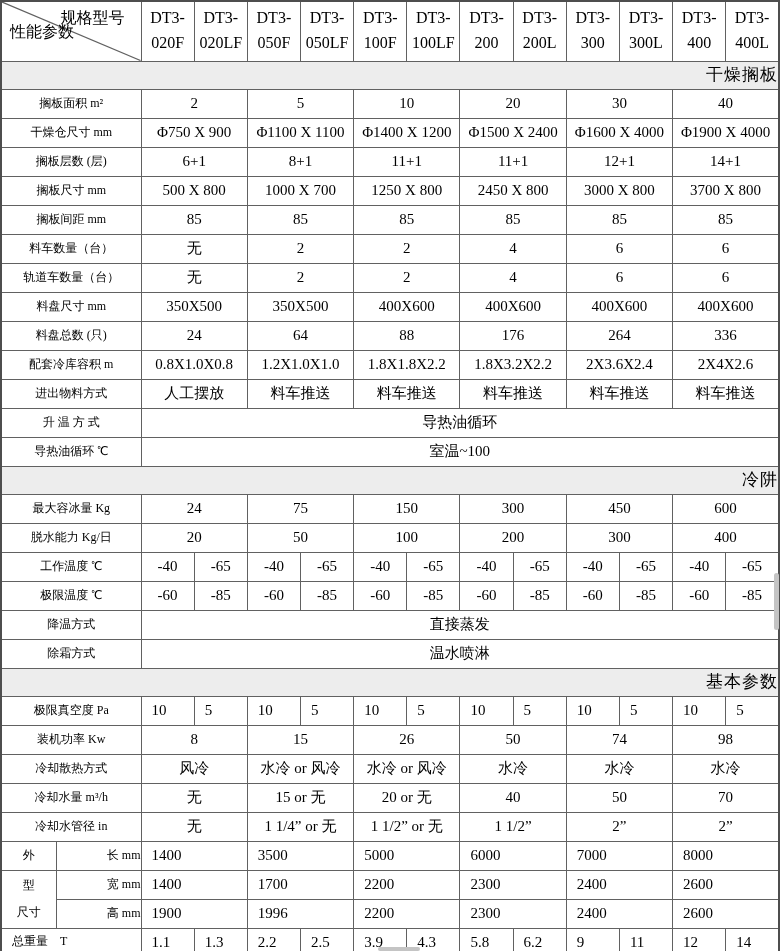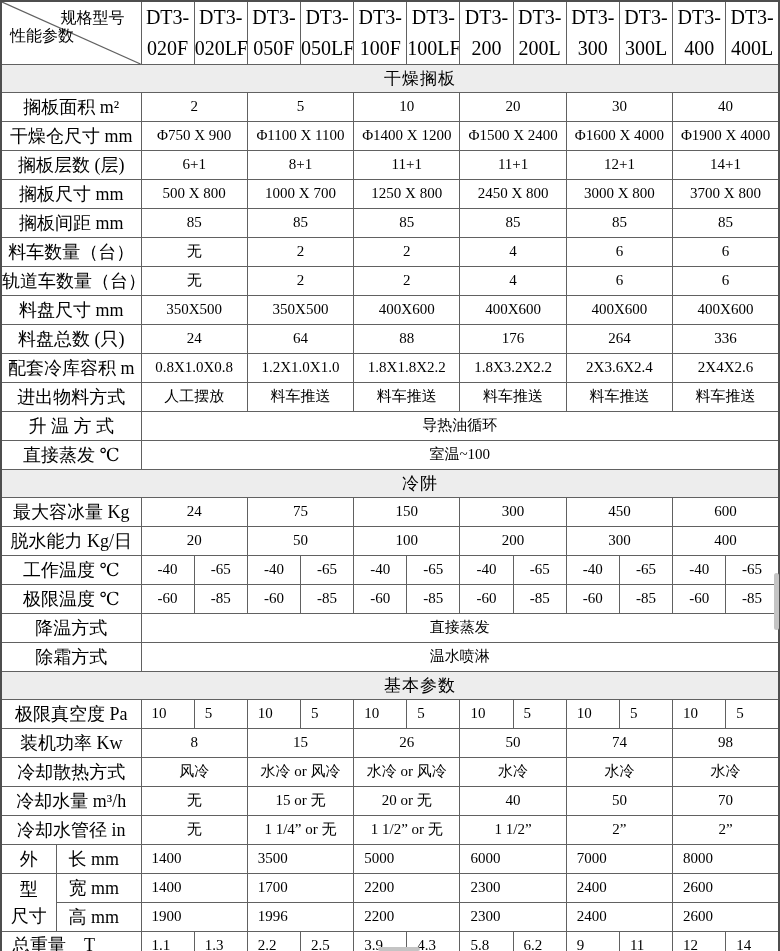--- a/index.html
+++ b/index.html
@@ -26,27 +26,27 @@
     border:1px solid var(--border);
     text-align:center;vertical-align:middle;
     padding:0;font-size:15px;line-height:1.15;
     overflow:hidden;white-space:nowrap;
   }
   tr.head{height:60px;}
   tr.section{height:28px;}
   tr.data{height:29px;}
   tr.section td{
     background:var(--section-bg);
-    text-align:center;padding-left:60px;
+    text-align:right;padding-left:60px;
     font-size:17px;letter-spacing:1px;
   }
-  td.lbl{font-size:18px;}
-  td.model{white-space:pre-line;font-size:20px;line-height:1.55;}
+  td.lbl{font-size:12px;font-family:Liberation Serif, serif;}
+  td.model{white-space:pre-line;font-size:16px;line-height:1.55;}
   td.vl{text-align:left;padding-left:10px;}
-  td.subl{text-align:left;padding-left:12px;}
+  td.subl{text-align:right;padding-left:12px;}
   td.pre2{white-space:pre-line;line-height:27px;}
   td.weight{text-align:left;padding-left:10px;white-space:pre;}
   td.corner{position:relative;padding:12px;}
   td.corner svg{position:absolute;left:0;top:0;width:100%;height:100%;}
   td.corner .ct{position:absolute;top:7px;right:16px;font-size:16px;}
   td.corner .cb{position:absolute;bottom:19px;left:8px;font-size:16px;}
   .vthumb{
     position:absolute;right:1px;top:573px;width:5px;height:57px;
     background:var(--scrollbar);border-radius:3px;z-index:5;
   }
@@ -209,21 +209,21 @@
         <td colspan="2">料车推送</td>
         <td colspan="2">料车推送</td>
         <td colspan="2">料车推送</td>
         <td colspan="2">料车推送</td>
       </tr>
       <tr class="data">
         <td colspan="2" class="lbl">升 温 方 式</td>
         <td colspan="12">导热油循环</td>
       </tr>
       <tr class="data">
-        <td colspan="2" class="lbl">直接蒸发 ℃</td>
+        <td colspan="2" class="lbl">导热油循环 ℃</td>
         <td colspan="12">室温~100</td>
       </tr>
       <tr class="section">
         <td colspan="14">冷阱</td>
       </tr>
       <tr class="data">
         <td colspan="2" class="lbl">最大容冰量 Kg</td>
         <td colspan="2">24</td>
         <td colspan="2">75</td>
         <td colspan="2">150</td>

